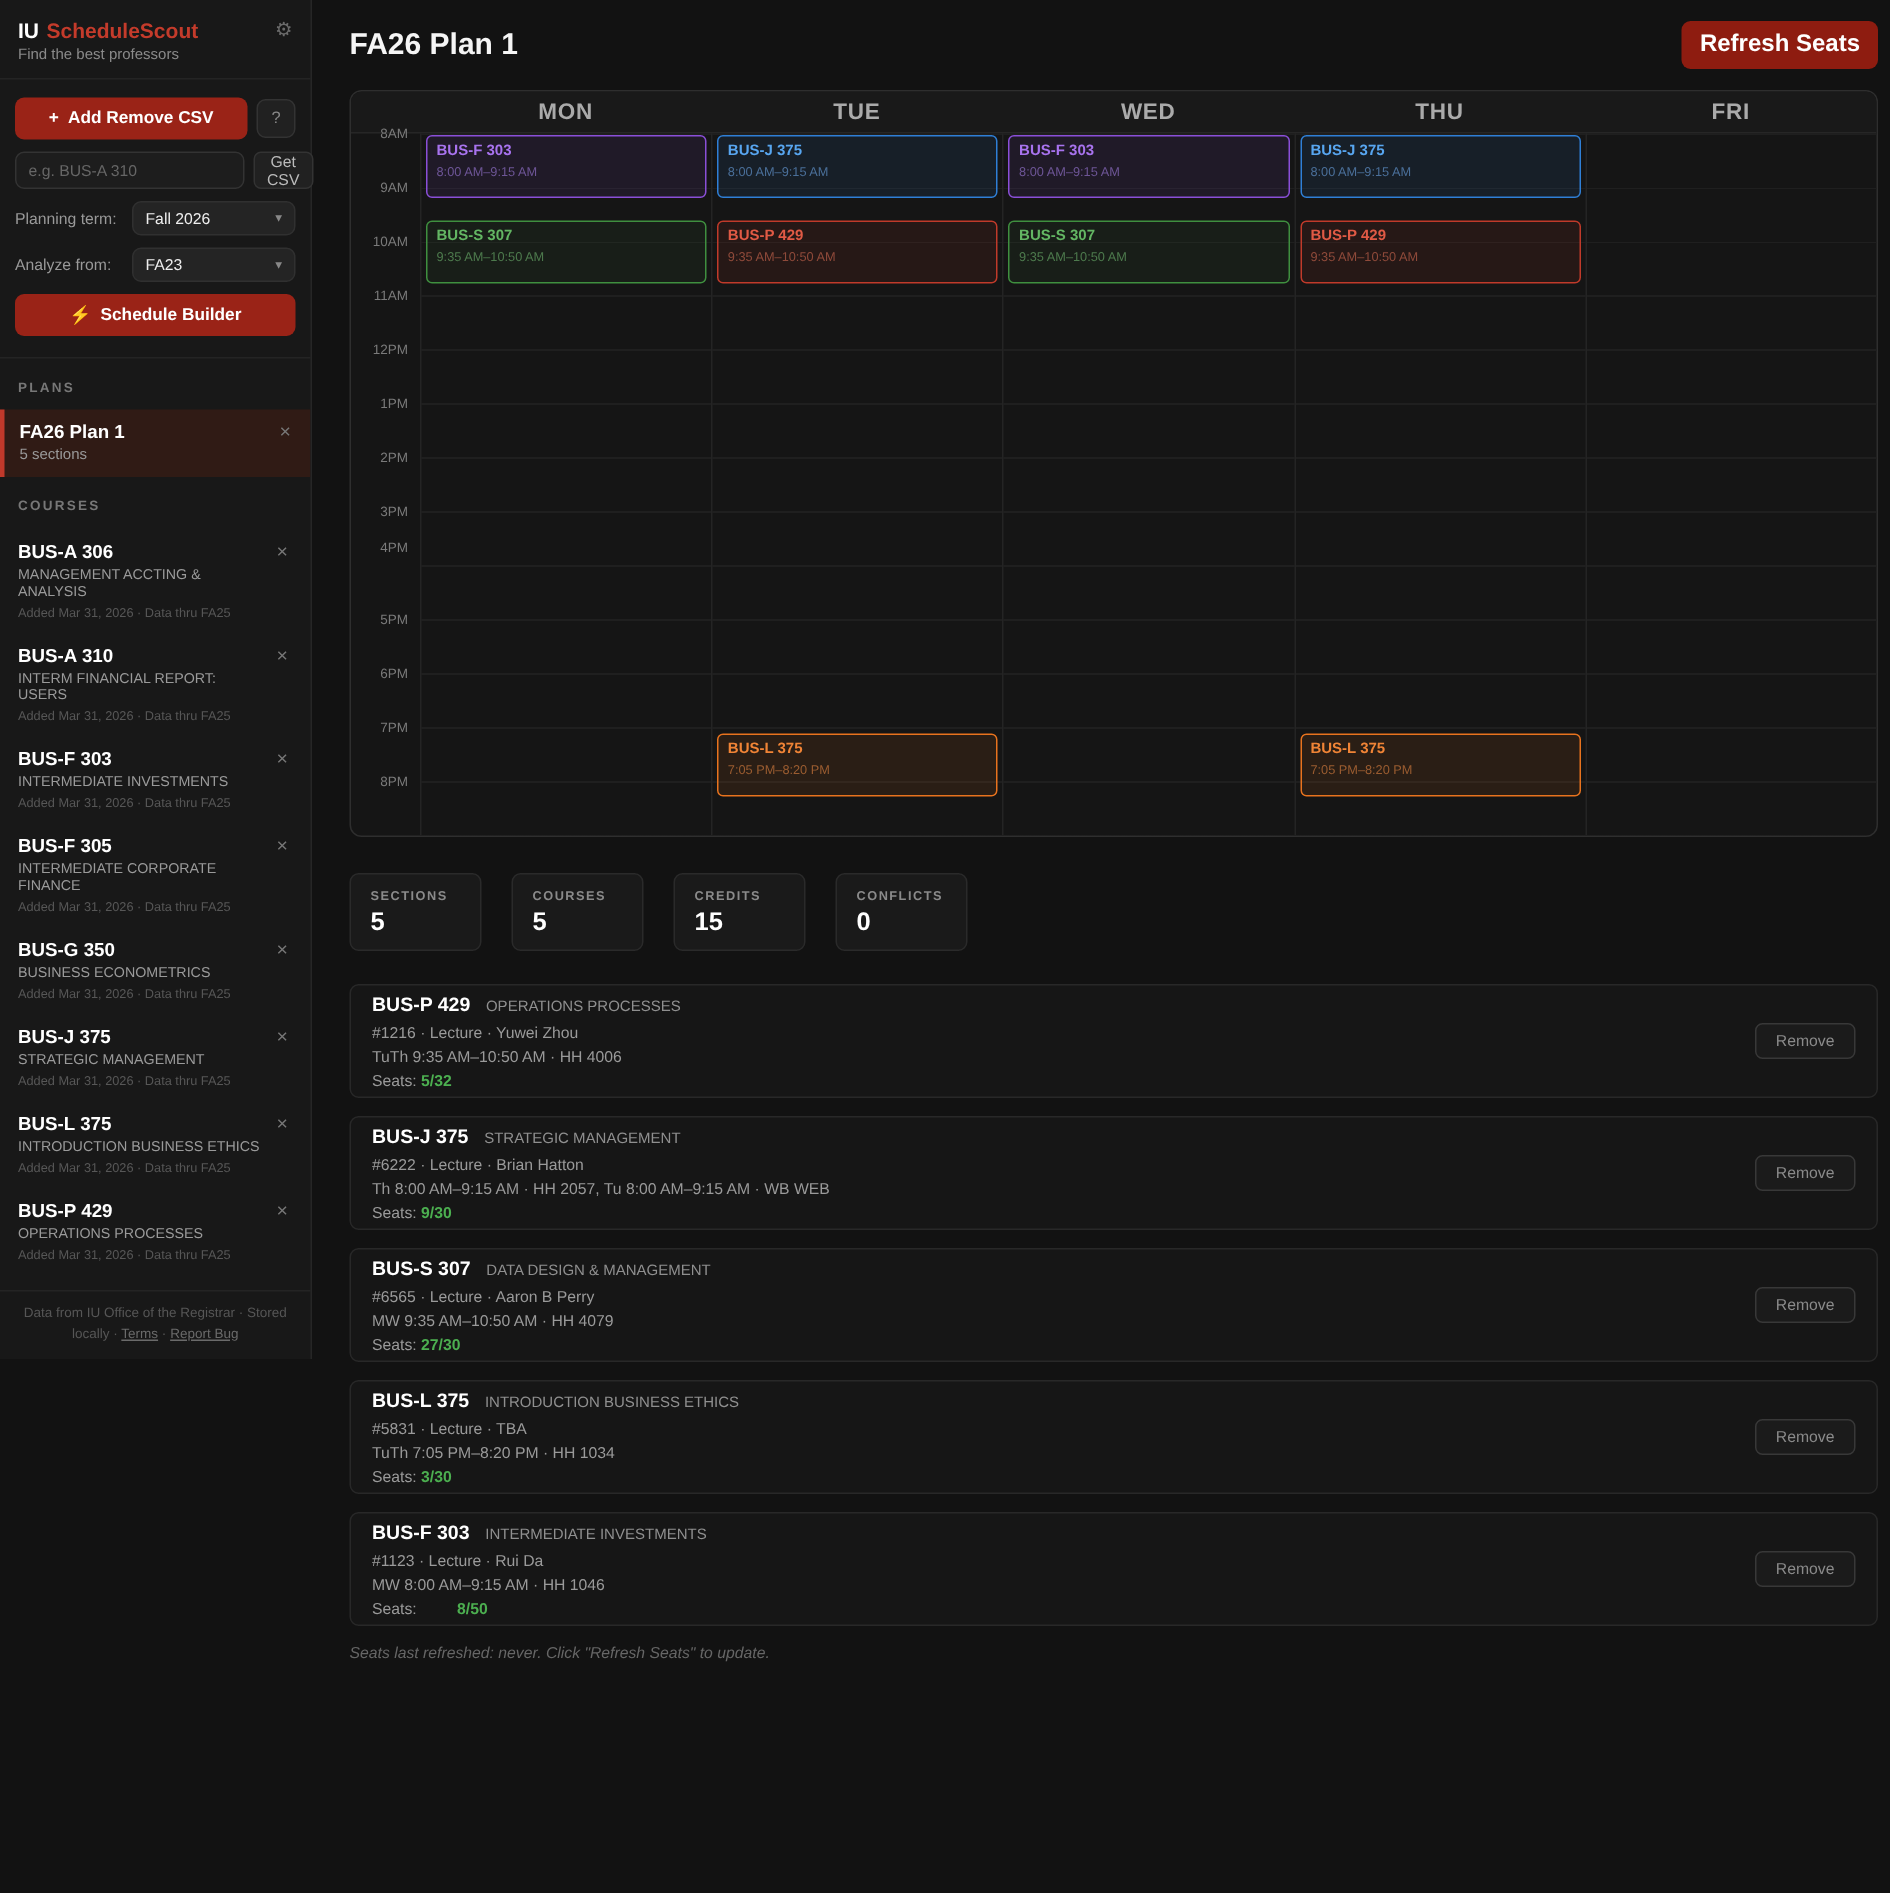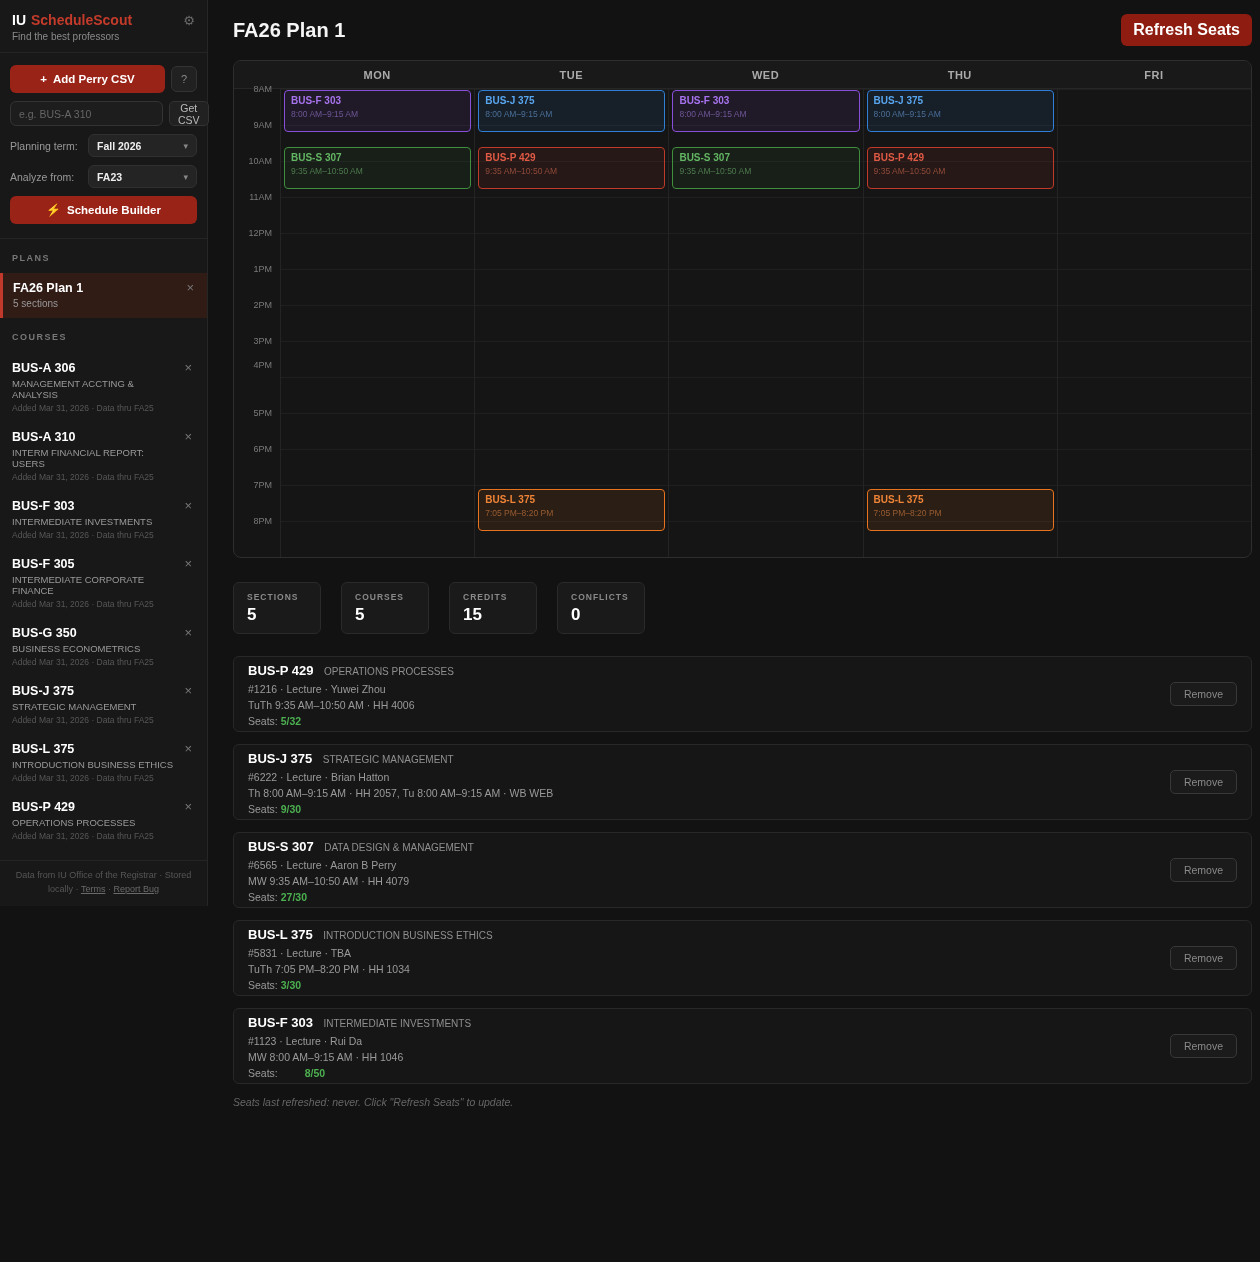--- a/index.html
+++ b/index.html
@@ -27,21 +27,21 @@
   .btn-help { width:26px; height:26px; background:#212121; border:1px solid #333;
               border-radius:6px; color:#888; font-size:11px; cursor:pointer; }
   .csv-input { flex:1; height:25px; background:#1d1d1d; border:1px solid #333; border-radius:6px;
                color:#ccc; font-size:10.5px; padding:0 8px; font-family:inherit; }
   .csv-input::placeholder { color:#666; }
   .btn-getcsv { height:25px; background:#212121; border:1px solid #333; border-radius:5px;
                 color:#bbb; font-size:10.5px; padding:0 8px; cursor:pointer; }
   .ctl-label { font-size:10.5px; color:#999; width:72px; }
   .select { flex:1; height:23px; background:#242424; border:1px solid #303030; border-radius:6px;
             display:flex; align-items:center; padding:0 8px; cursor:pointer; }
-  .select .sel-val { flex:1; font-size:10.5px; font-weight:bold; color:#eee; }
+  .select .sel-val { flex:1; font-size:10.5px; font-weight:normal; color:#eee; }
   .select .arrow { font-size:9px; color:#888; }
   .btn-builder { width:100%; height:28px; margin-top:4px; }
   .bolt { color:#f0a030; font-size:12px; }
 
   .side-scroll { flex:1; overflow:hidden; }
   .sec-label { font-size:9px; color:#777; letter-spacing:1.5px; padding:14px 12px 10px; font-weight:bold; }
   .plan-item { background:#301b15; border-left:3px solid #c0392b; padding:8px 10px 9px;
                display:flex; align-items:flex-start; cursor:pointer; }
   .plan-txt { flex:1; }
   .plan-name { font-size:12.5px; font-weight:bold; color:#fff; }
@@ -61,21 +61,21 @@
   .main { flex:1; padding:14px 8px 0 25px; overflow:hidden; }
   .main-header { display:flex; align-items:center; justify-content:space-between; margin-bottom:14px; }
   .page-title { font-size:20px; font-weight:bold; color:#f5f5f5; }
   .btn-refresh { background:#8e1c10; color:#fff; font-weight:bold; font-size:16px;
                  border:none; border-radius:6px; padding:7px 12px; cursor:pointer; }
 
   .cal-panel { border:1px solid #2e2e2e; border-radius:8px; background:#151515; overflow:hidden; }
   .day-header-row { display:flex; height:28px; background:#191919; border-bottom:1px solid #262626; }
   .gutter-spacer { width:46px; min-width:46px; }
   .day-name { flex:1; display:flex; align-items:center; justify-content:center;
-              font-size:11px; font-weight:bold; color:#aaa; letter-spacing:0.5px; }
+              font-size:15px; font-weight:bold; color:#aaa; letter-spacing:0.5px; }
   .grid-body { display:flex; height:468px; position:relative; }
   .time-gutter { width:46px; min-width:46px; position:relative; }
   .time-label { position:absolute; right:8px; transform:translateY(-50%); font-size:9px; color:#7a7a7a; }
   .day-col { flex:1; position:relative; border-left:1px solid #242424;
              background-image:repeating-linear-gradient(to bottom,#1f1f1f 0,#1f1f1f 1px,transparent 1px,transparent 36px); }
   .event { position:absolute; left:3px; right:3px; border:1px solid; border-radius:4px;
            padding:4px 6px; cursor:pointer; overflow:hidden; }
   .ev-title { font-size:10px; font-weight:bold; }
   .ev-time { font-size:8.5px; margin-top:3px; }
 
@@ -111,21 +111,21 @@
       <span class="logo-name">ScheduleScout</span>
       <span class="gear">⚙</span>
     </div>
     <div class="tagline">Find the best professors</div>
   </div>
 
   <div class="side-controls">
     <div class="ctl-row">
       <button class="btn-crimson btn-add">
           <span>+</span>
-          <span>Add Perry CSV</span>
+          <span>Add Remove CSV</span>
         </button>
       <button class="btn-help">?</button>
     </div>
     <div class="ctl-row">
       <input class="csv-input" placeholder="e.g. BUS-A 310" style="">
       <button class="btn-getcsv">Get CSV</button>
     </div>
     <div class="ctl-row">
       <span class="ctl-label">Planning term:</span>
       <div class="select">

